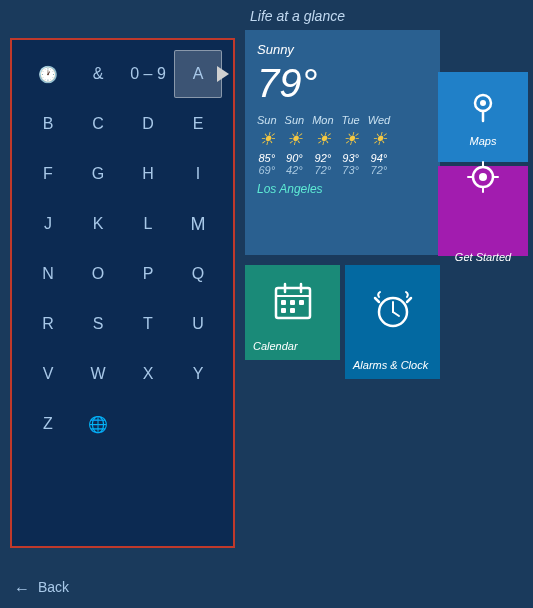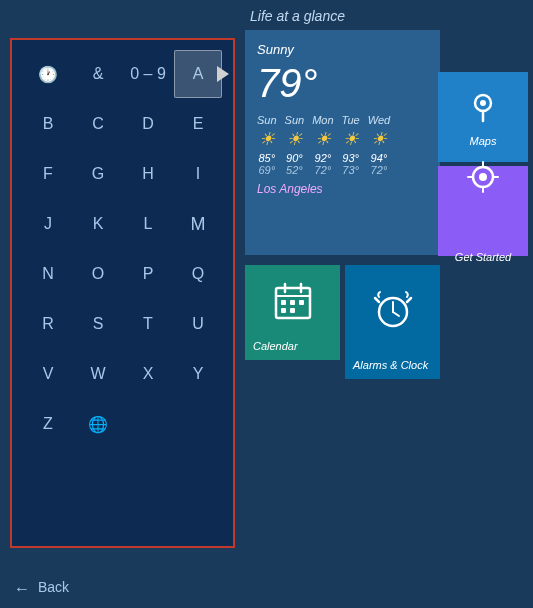--- a/index.html
+++ b/index.html
@@ -142,21 +142,21 @@
       color: #fff;
       font-size: 11px;
     }
 
     .day-low {
       color: #a8c8e0;
       font-size: 11px;
     }
 
     .weather-location {
-      color: #f0abfc;
+      color: #5eead4;
       font-size: 12px;
       margin-top: 4px;
     }
 
     
     .right-tiles {
       position: absolute;
       right: 0;
       top: 28px;
       width: 95px;
@@ -380,21 +380,21 @@
             <div class="day-temps">
               <span class="day-high">85°</span>
               <span class="day-low">69°</span>
             </div>
           </div>
           <div class="weather-day-col">
             <span class="day-label">Sun</span>
             <span class="sun-icon">☀</span>
             <div class="day-temps">
               <span class="day-high">90°</span>
-              <span class="day-low">52°</span>
+              <span class="day-low">42°</span>
             </div>
           </div>
           <div class="weather-day-col">
             <span class="day-label">Mon</span>
             <span class="sun-icon">☀</span>
             <div class="day-temps">
               <span class="day-high">92°</span>
               <span class="day-low">72°</span>
             </div>
           </div>
@@ -424,21 +424,21 @@
           <div class="tile-icon">
             <svg width="36" height="36" viewBox="0 0 36 36" fill="none">
               <circle cx="18" cy="16" r="8" stroke="white" stroke-width="2.5" fill="none"></circle>
               <circle cx="18" cy="16" r="3" fill="white"></circle>
               <path d="M18 24 L18 34" stroke="white" stroke-width="2.5" stroke-linecap="round"></path>
             </svg>
           </div>
           <div class="tile-label">Maps</div>
         </div>
 
-        <div class="tile-small teal" style="background:#8b5cf6;gap:48px;">
+        <div class="tile-small teal" style="background:#a21caf;gap:48px;">
           <div class="tile-icon">
             <svg width="36" height="36" viewBox="0 0 36 36" fill="none">
               <circle cx="18" cy="18" r="10" stroke="white" stroke-width="2.5" fill="none"></circle>
               <line x1="18" y1="8" x2="18" y2="3" stroke="white" stroke-width="2" stroke-linecap="round"></line>
               <line x1="18" y1="28" x2="18" y2="33" stroke="white" stroke-width="2" stroke-linecap="round"></line>
               <line x1="8" y1="18" x2="3" y2="18" stroke="white" stroke-width="2" stroke-linecap="round"></line>
               <line x1="28" y1="18" x2="33" y2="18" stroke="white" stroke-width="2" stroke-linecap="round"></line>
               <circle cx="18" cy="18" r="4" fill="white"></circle>
             </svg>
           </div>

